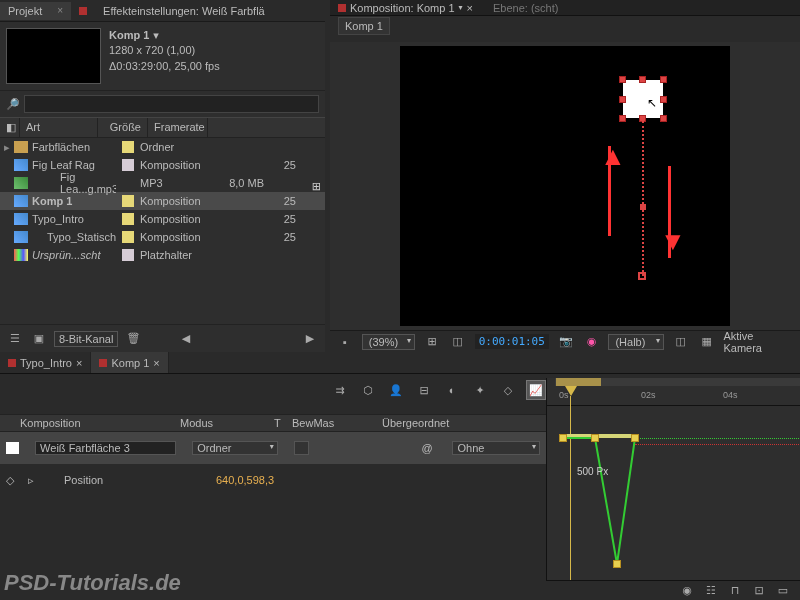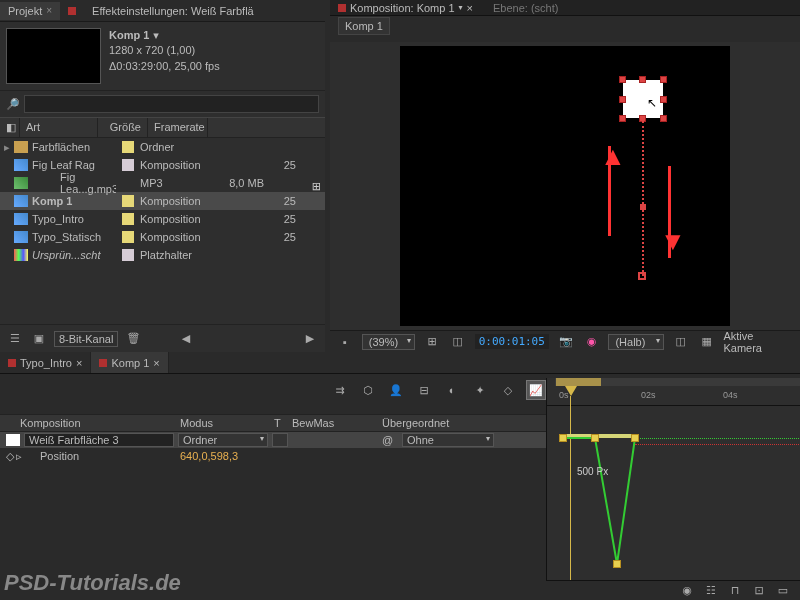--- a/index.html
+++ b/index.html
@@ -1,18 +1,18 @@
 <!DOCTYPE html>
 <html><head>
 <meta charset="utf-8">
 <style>
 * { margin: 0; padding: 0; box-sizing: border-box; font-family: Arial, sans-serif; font-size: 11px; }
 body { background: #2a2a2a; color: #bbb; width: 800px; height: 600px; overflow: hidden; position: relative; }
 .tab-bar { display: flex; align-items: center; height: 22px; background: #2a2a2a; border-bottom: 1px solid #1a1a1a; }
-.tab { padding: 3px 8px; display: flex; align-items: flex-start; gap: 4px; cursor: pointer; }
+.tab { padding: 3px 8px; display: flex; align-items: flex-start; gap: 15px; cursor: pointer; }
 .tab.active { background: #3a3a3a; }
 .tab .close { font-size: 10px; color: #888; }
 .project-panel { width: 325px; position: absolute; left: 0; top: 0; height: 352px; background: #2e2e2e; }
 .comp-preview { display: flex; padding: 6px; gap: 8px; border-bottom: 1px solid #222; }
 .thumb { width: 95px; height: 56px; background: #000; border: 1px solid #555; }
 .comp-info { font-size: 11px; line-height: 1.4; }
 .comp-info .title { display: flex; align-items: center; gap: 4px; }
 .search-bar { display: flex; align-items: center; padding: 4px 6px; gap: 4px; }
 .search-input { flex: 1; background: #222; border: 1px solid #444; height: 18px; padding: 2px 20px 2px 4px; color: #ccc; }
 .asset-header { display: flex; background: #333; border-top: 1px solid #444; border-bottom: 1px solid #222; }
@@ -55,21 +55,21 @@
 .timecode { color: #4af; font-family: monospace; font-size: 11px; background: #222; padding: 1px 4px; }
 
 .timeline-panel { position: absolute; left: 0; top: 352px; right: 0; bottom: 0; background: #2a2a2a; }
 .tl-tabs { display: flex; height: 22px; border-bottom: 1px solid #111; }
 .tl-tab { padding: 3px 8px; display: flex; align-items: center; gap: 4px; border-right: 1px solid #222; }
 .tl-tab.active { background: #383838; }
 .tl-toolbar { position: absolute; left: 330px; top: 28px; display: flex; gap: 8px; }
 .tl-toolbar .icon-btn { width: 20px; height: 20px; }
 .tl-header-row { position: absolute; top: 62px; left: 0; right: 0; height: 18px; background: #353535; display: flex; align-items: center; padding: 0 6px; font-size: 10px; border-bottom: 1px solid #222; border-top: 1px solid #222;}
 .tl-layers { position: absolute; top: 80px; left: 0; width: 546px; bottom: 20px; }
-.layer-row { display: flex; align-items: center; height: 16px; padding: 0 6px; gap: 4px; }
+.layer-row { display: flex; align-items: center; height: 32px; padding: 0 6px; gap: 16px; }
 .layer-row.sel { background: #444; }
 .layer-name-box { background: #222; border: 1px solid #555; padding: 0 4px; width: 150px; }
 .prop-val { color: #e8b050; }
 .mode-dd { background: #333; border: 1px solid #555; padding: 0 16px 0 4px; width: 90px; position: relative; }
 .mode-dd::after { content: '▾'; position: absolute; right: 3px; font-size: 8px; }
 
 .tl-graph { position: absolute; top: 26px; left: 546px; right: 0; bottom: 20px; background: #2e2e2e; border-left: 1px solid #111; }
 .workarea { position: absolute; top: 0; left: 8px; right: 0; height: 8px; background: #3a3a3a; }
 .workarea-bar { position: absolute; top: 0; left: 9px; width: 45px; height: 8px; background: #a8914a; }
 .ruler { position: absolute; top: 12px; left: 0; right: 0; height: 16px; border-bottom: 1px solid #111; }
@@ -163,21 +163,21 @@
         <span class="asset-icon comp-icon"></span>
         <span style="width:84px;overflow:hidden;">Typo_Intro</span>
         <span class="label-sq yellow-sq" style="margin:0 6px"></span>
         <span style="width:76px">Komposition</span>
         <span style="width:48px;text-align:right"></span>
         <span style="width:32px;text-align:right">25</span>
       </div>
       <div class="asset-row">
         <span style="width:10px;color:#888"></span>
         <span class="asset-icon comp-icon"></span>
-        <span style="width:84px;overflow:hidden;">Typo_Statisch</span>
+        <span style="width:84px;overflow:hidden;text-align:right;">Typo_Statisch</span>
         <span class="label-sq yellow-sq" style="margin:0 6px"></span>
         <span style="width:76px">Komposition</span>
         <span style="width:48px;text-align:right"></span>
         <span style="width:32px;text-align:right">25</span>
       </div>
       <div class="asset-row">
         <span style="width:10px;color:#888"></span>
         <span class="asset-icon image-icon"></span>
         <span style="width:84px;overflow:hidden;font-style:italic">Ursprün...scht</span>
         <span class="label-sq lav-sq" style="margin:0 6px"></span>

